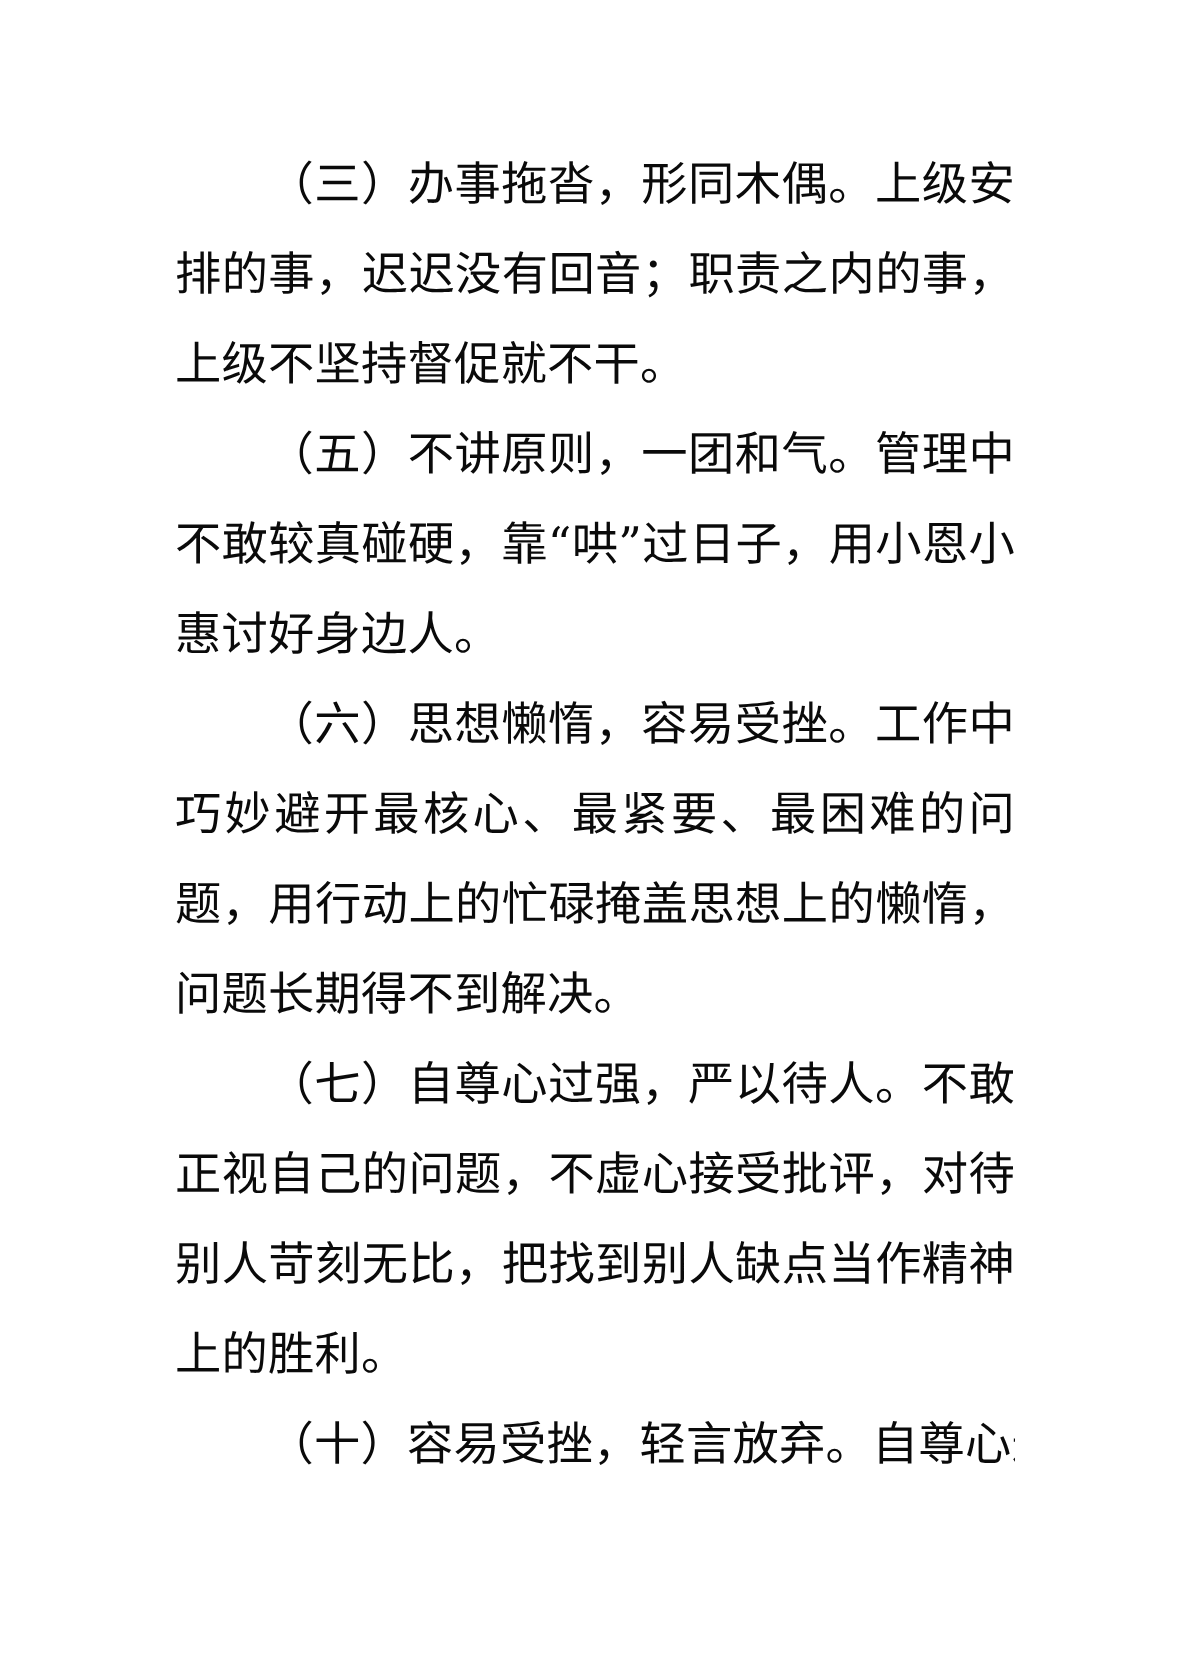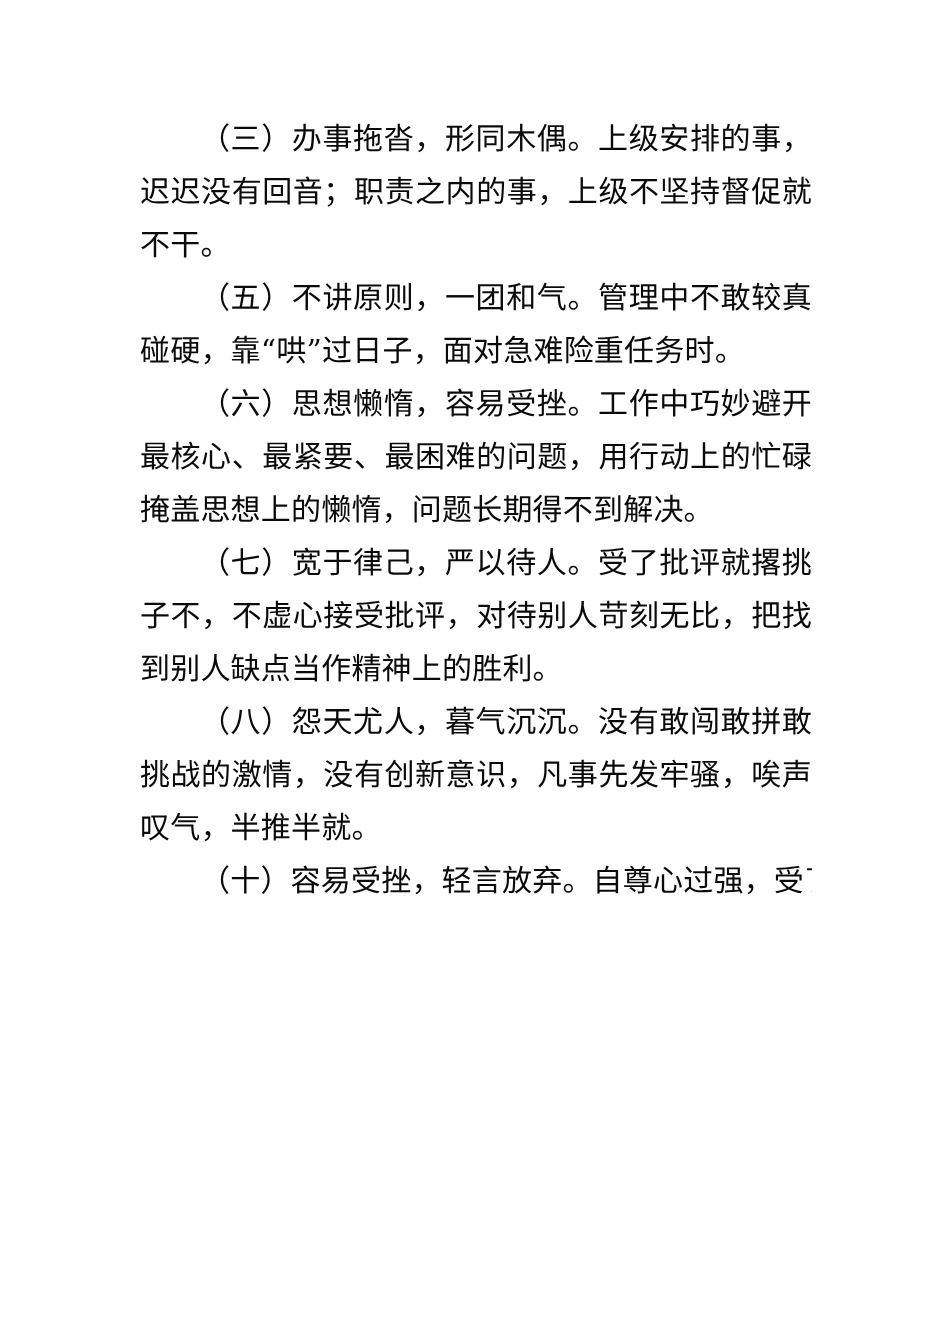--- a/index.html
+++ b/index.html
@@ -22,22 +22,22 @@
     position: absolute;
     left: 140px;
     top: 112px;
     width: 672px;
   }
 
   .doc-paragraph {
     margin: 0;
     padding: 0;
     font-family: "DejaVu Serif", "Liberation Serif", serif;
-    font-size: 30px;
-    line-height: 53px;
+    font-size: 37px;
+    line-height: 72px;
     color: #0a0a0a;
     text-align: justify;
     text-justify: inter-ideograph;
     text-indent: 2em;
     letter-spacing: 0.2px;
     -webkit-font-smoothing: antialiased;
   }
 
   
   .doc-paragraph.clipped {
@@ -47,25 +47,24 @@
 </style>
 </head>
 <body>
 
 <div class="page">
   <div class="text-column">
 
     <p class="doc-paragraph">（三）办事拖沓，形同木偶。上级安排的事，迟迟没有回音；职责之内的事，上级不坚持督促就不干。</p>
 
 
-    <p class="doc-paragraph">（五）不讲原则，一团和气。管理中不敢较真碰硬，靠“哄”过日子，面对急难险重任务时。</p>
+    <p class="doc-paragraph">（五）不讲原则，一团和气。管理中不敢较真碰硬，靠“哄”过日子，用小恩小惠讨好身边人。</p>
 
     <p class="doc-paragraph">（六）思想懒惰，容易受挫。工作中巧妙避开最核心、最紧要、最困难的问题，用行动上的忙碌掩盖思想上的懒惰，问题长期得不到解决。</p>
 
-    <p class="doc-paragraph">（七）宽于律己，严以待人。受了批评就撂挑子不，不虚心接受批评，对待别人苛刻无比，把找到别人缺点当作精神上的胜利。</p>
+    <p class="doc-paragraph">（七）自尊心过强，严以待人。不敢正视自己的问题，不虚心接受批评，对待别人苛刻无比，把找到别人缺点当作精神上的胜利。</p>
 
-    <p class="doc-paragraph">（八）怨天尤人，暮气沉沉。没有敢闯敢拼敢挑战的激情，没有创新意识，凡事先发牢骚，唉声叹气，半推半就。</p>
 
 
     <p class="doc-paragraph clipped">（十）容易受挫，轻言放弃。自尊心过强，受了批评就撂挑子不</p>
 
   </div>
 </div>
 
 </body></html>

